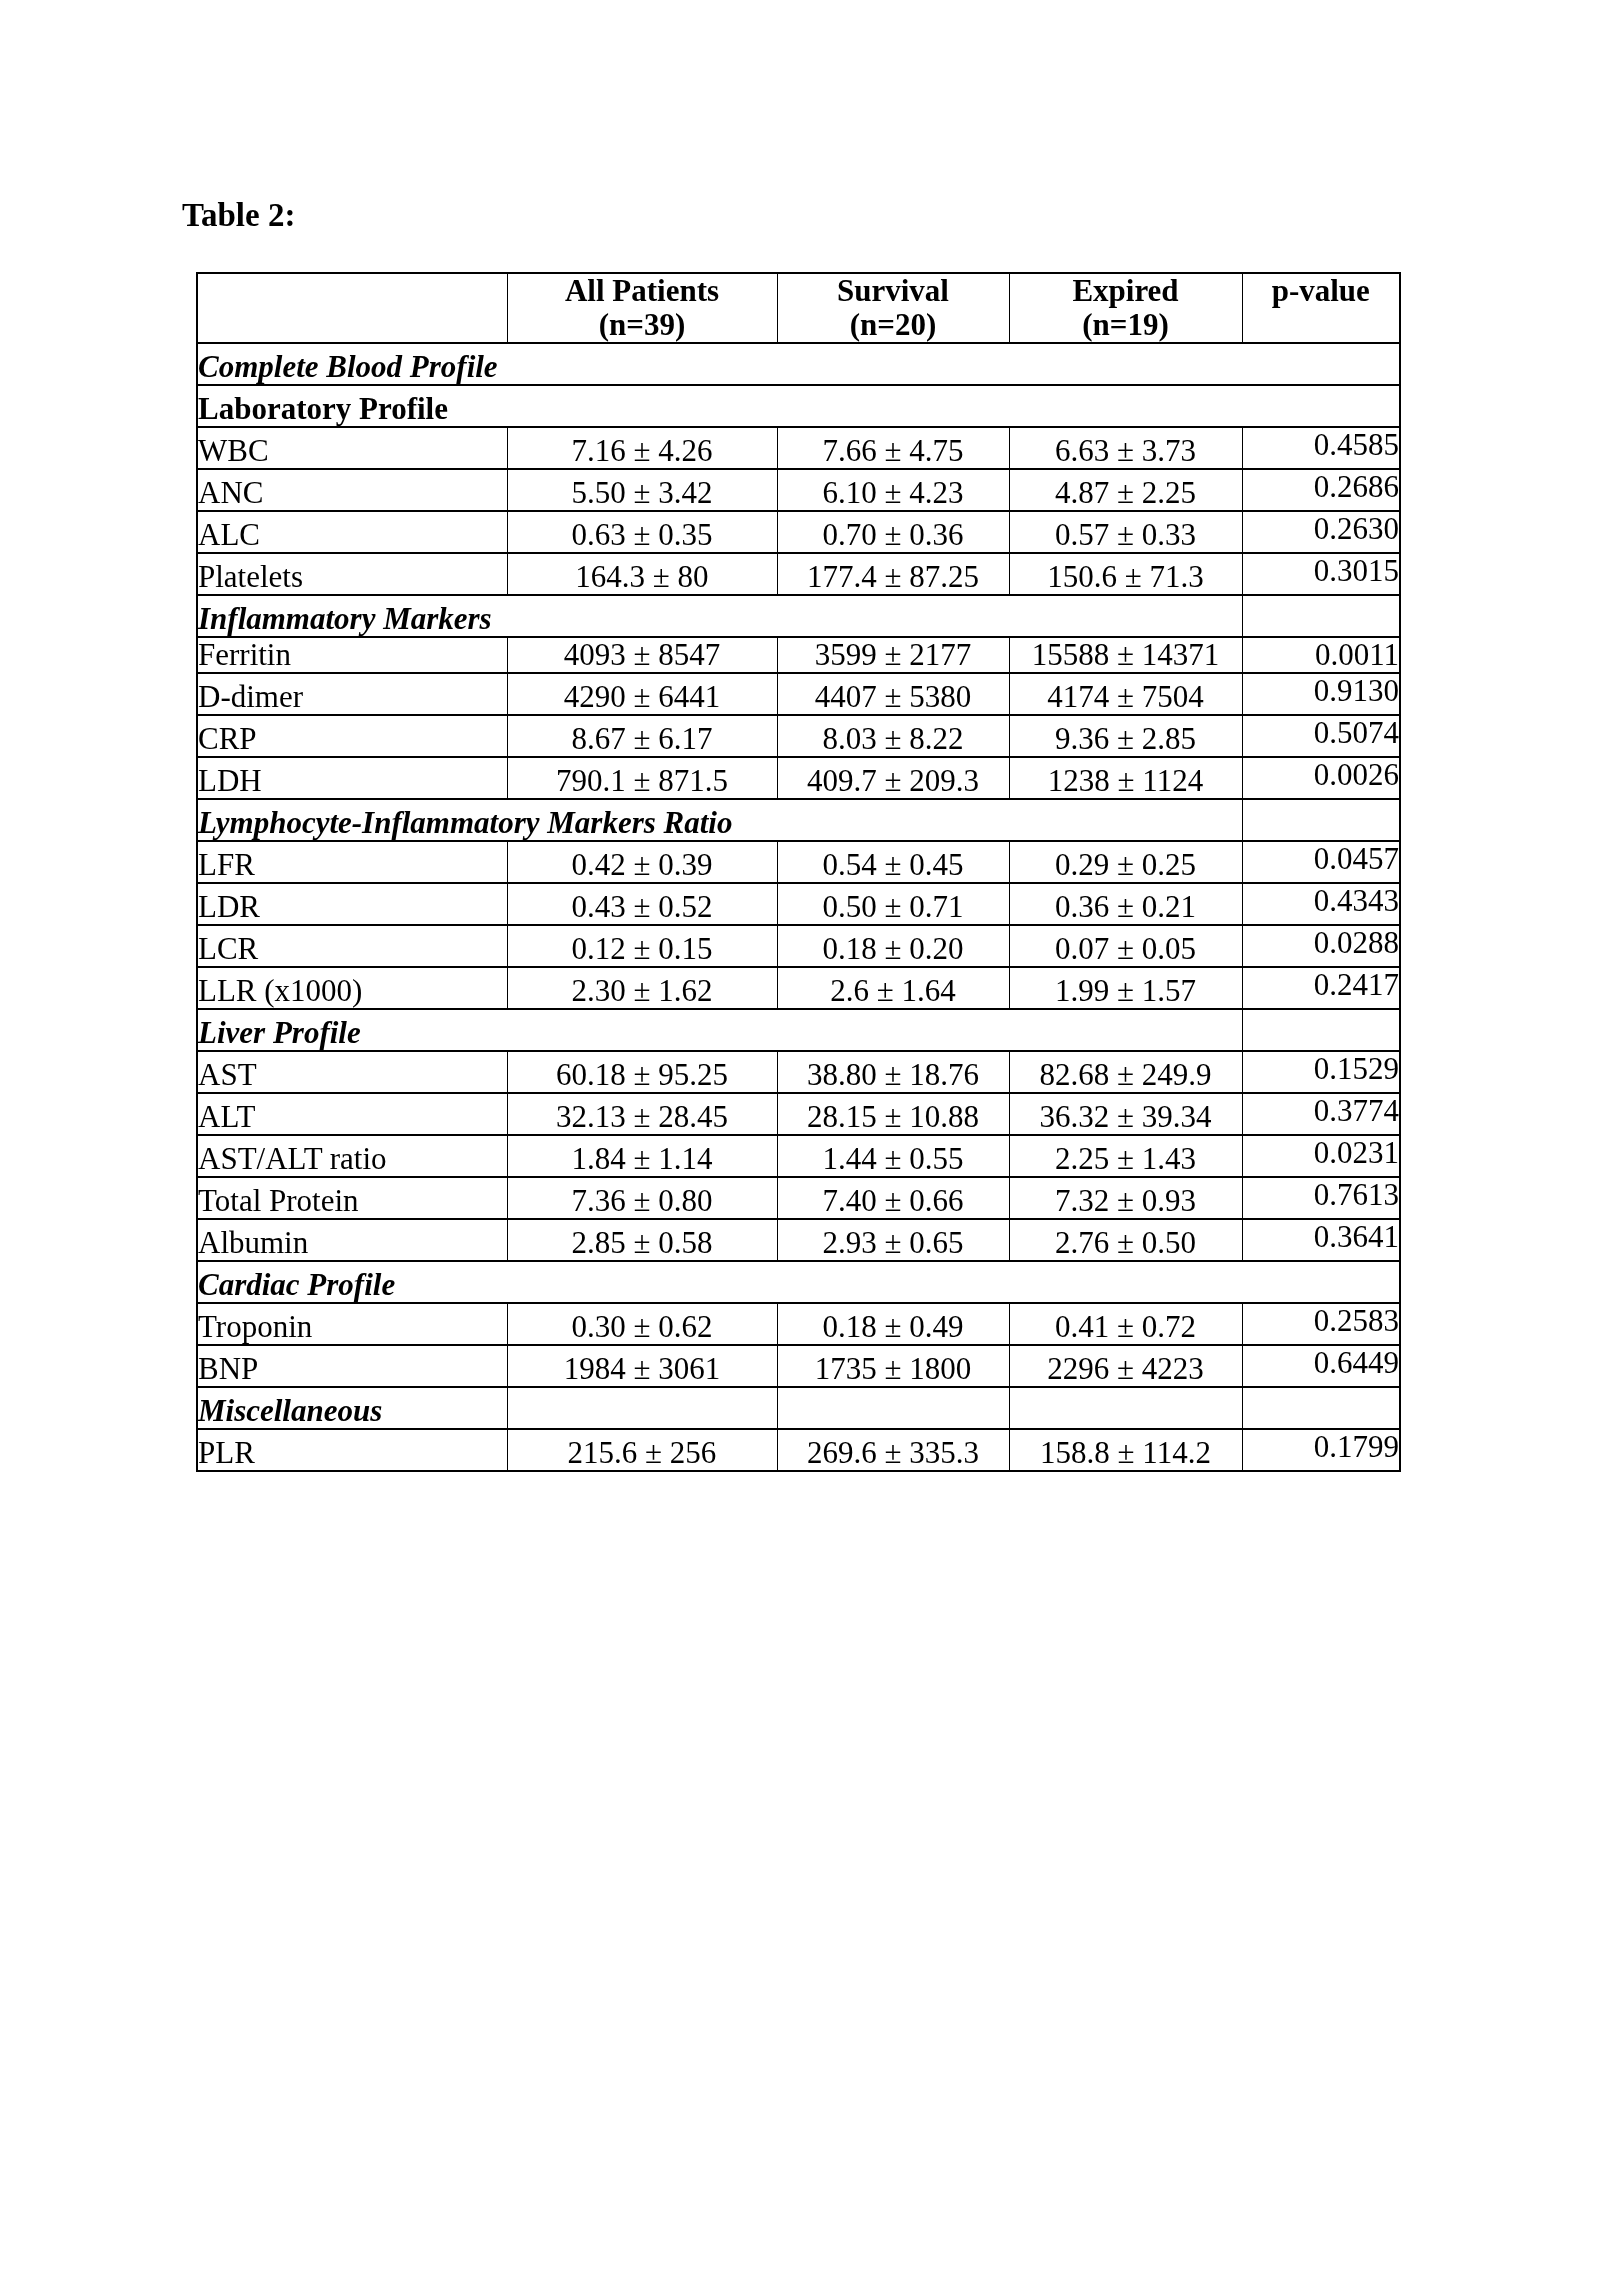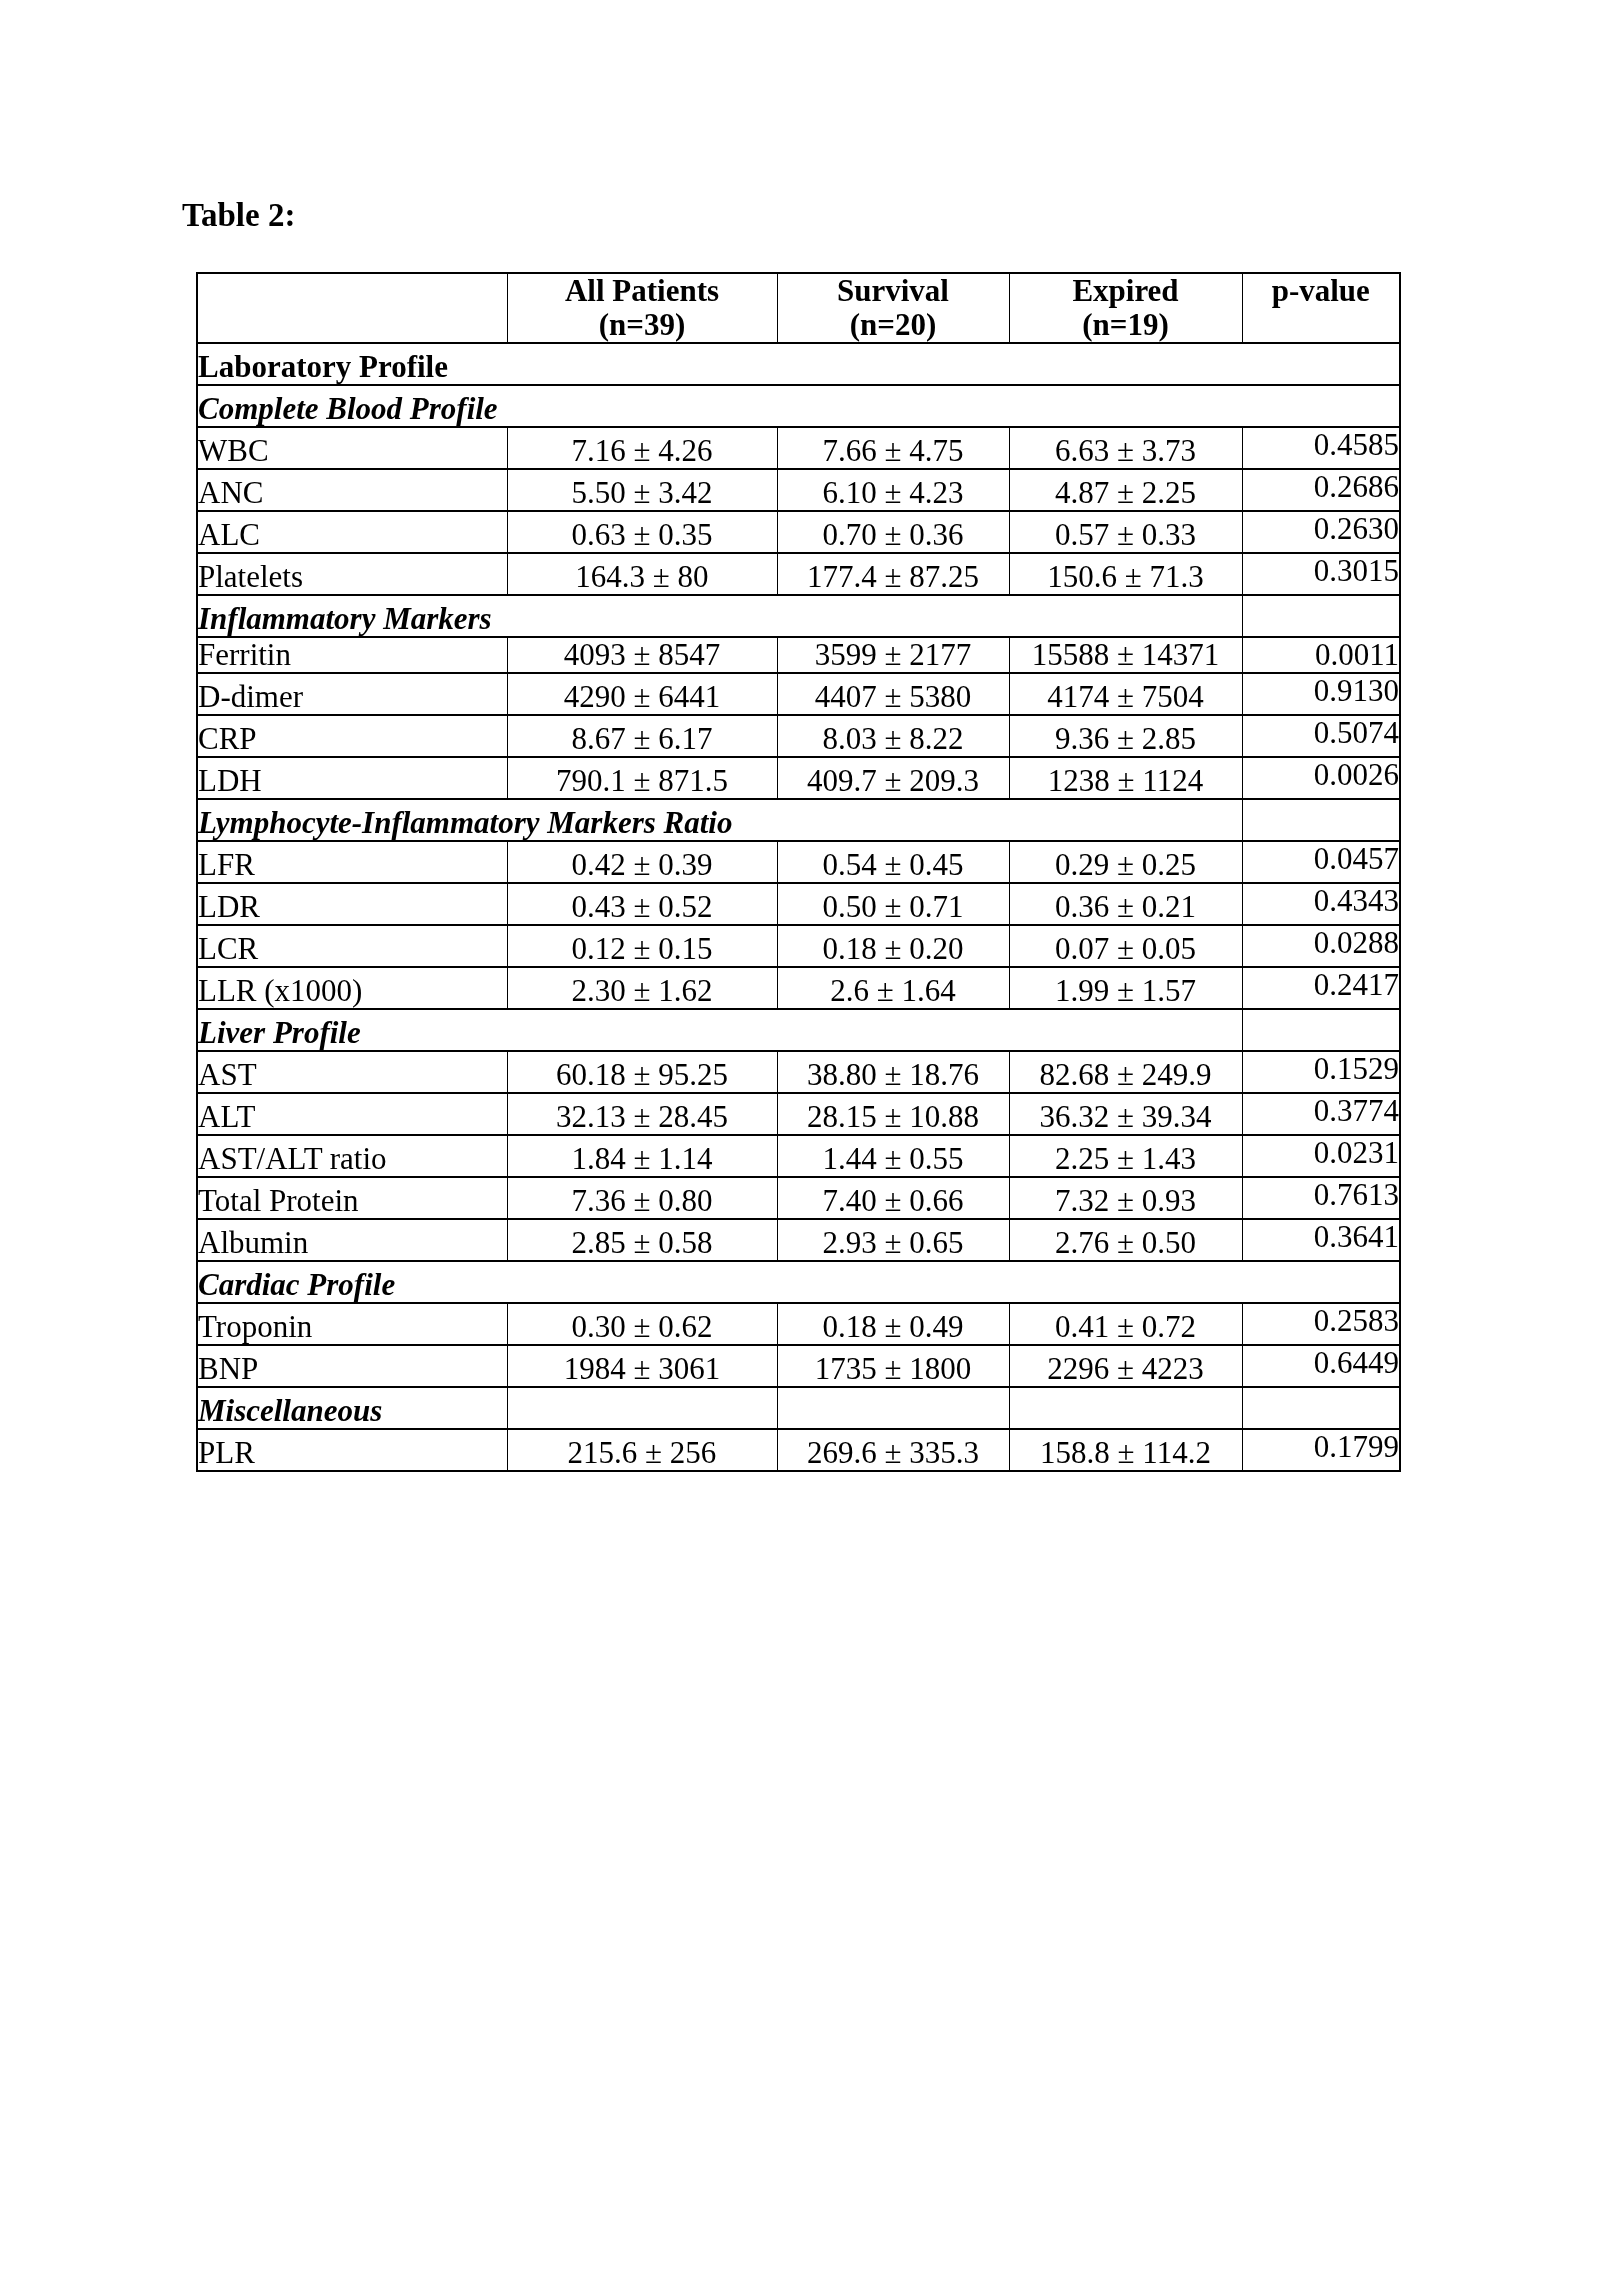--- a/index.html
+++ b/index.html
@@ -61,25 +61,25 @@
       <th class="colhead">
         <span>Expired</span>
         <span>(n=19)</span>
       </th>
       <th class="colhead outer-r">
         <span>p-value</span>
       </th>
     </tr>
 
     <tr>
+      <td class="section italic outer-l outer-r" colspan="5">Complete Blood Profile</td>
+    </tr>
+
+    <tr>
       <td class="section outer-l outer-r" colspan="5">Laboratory Profile</td>
-    </tr>
-
-    <tr>
-      <td class="section italic outer-l outer-r" colspan="5">Complete Blood Profile</td>
     </tr>
     <tr>
       <td class="label outer-l">WBC</td>
       <td class="val">7.16 ± 4.26</td>
       <td class="val">7.66 ± 4.75</td>
       <td class="val">6.63 ± 3.73</td>
       <td class="pval outer-r">0.4585</td>
     </tr>
     <tr>
       <td class="label outer-l">ANC</td>

